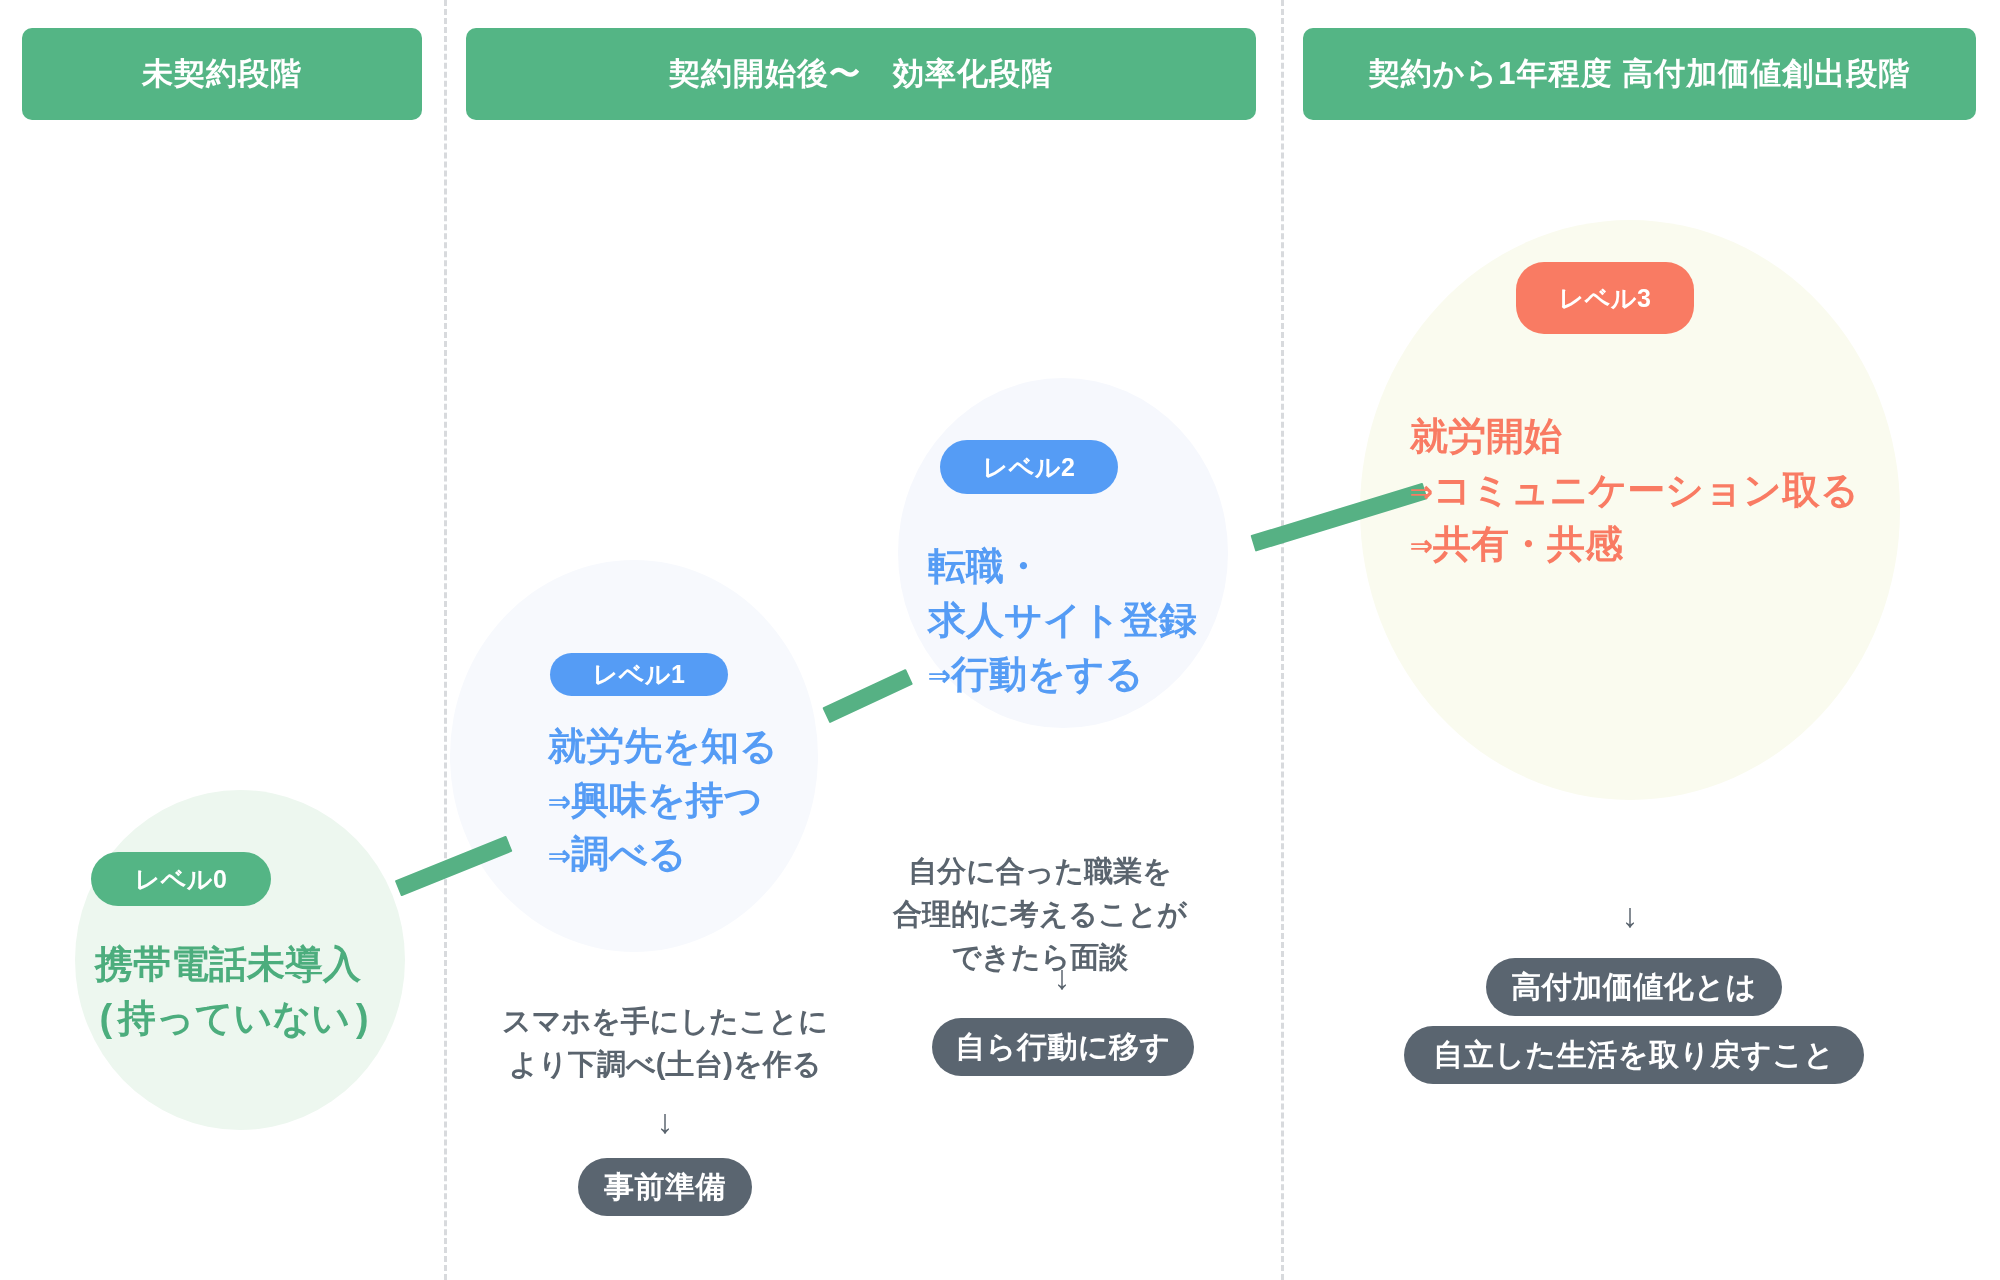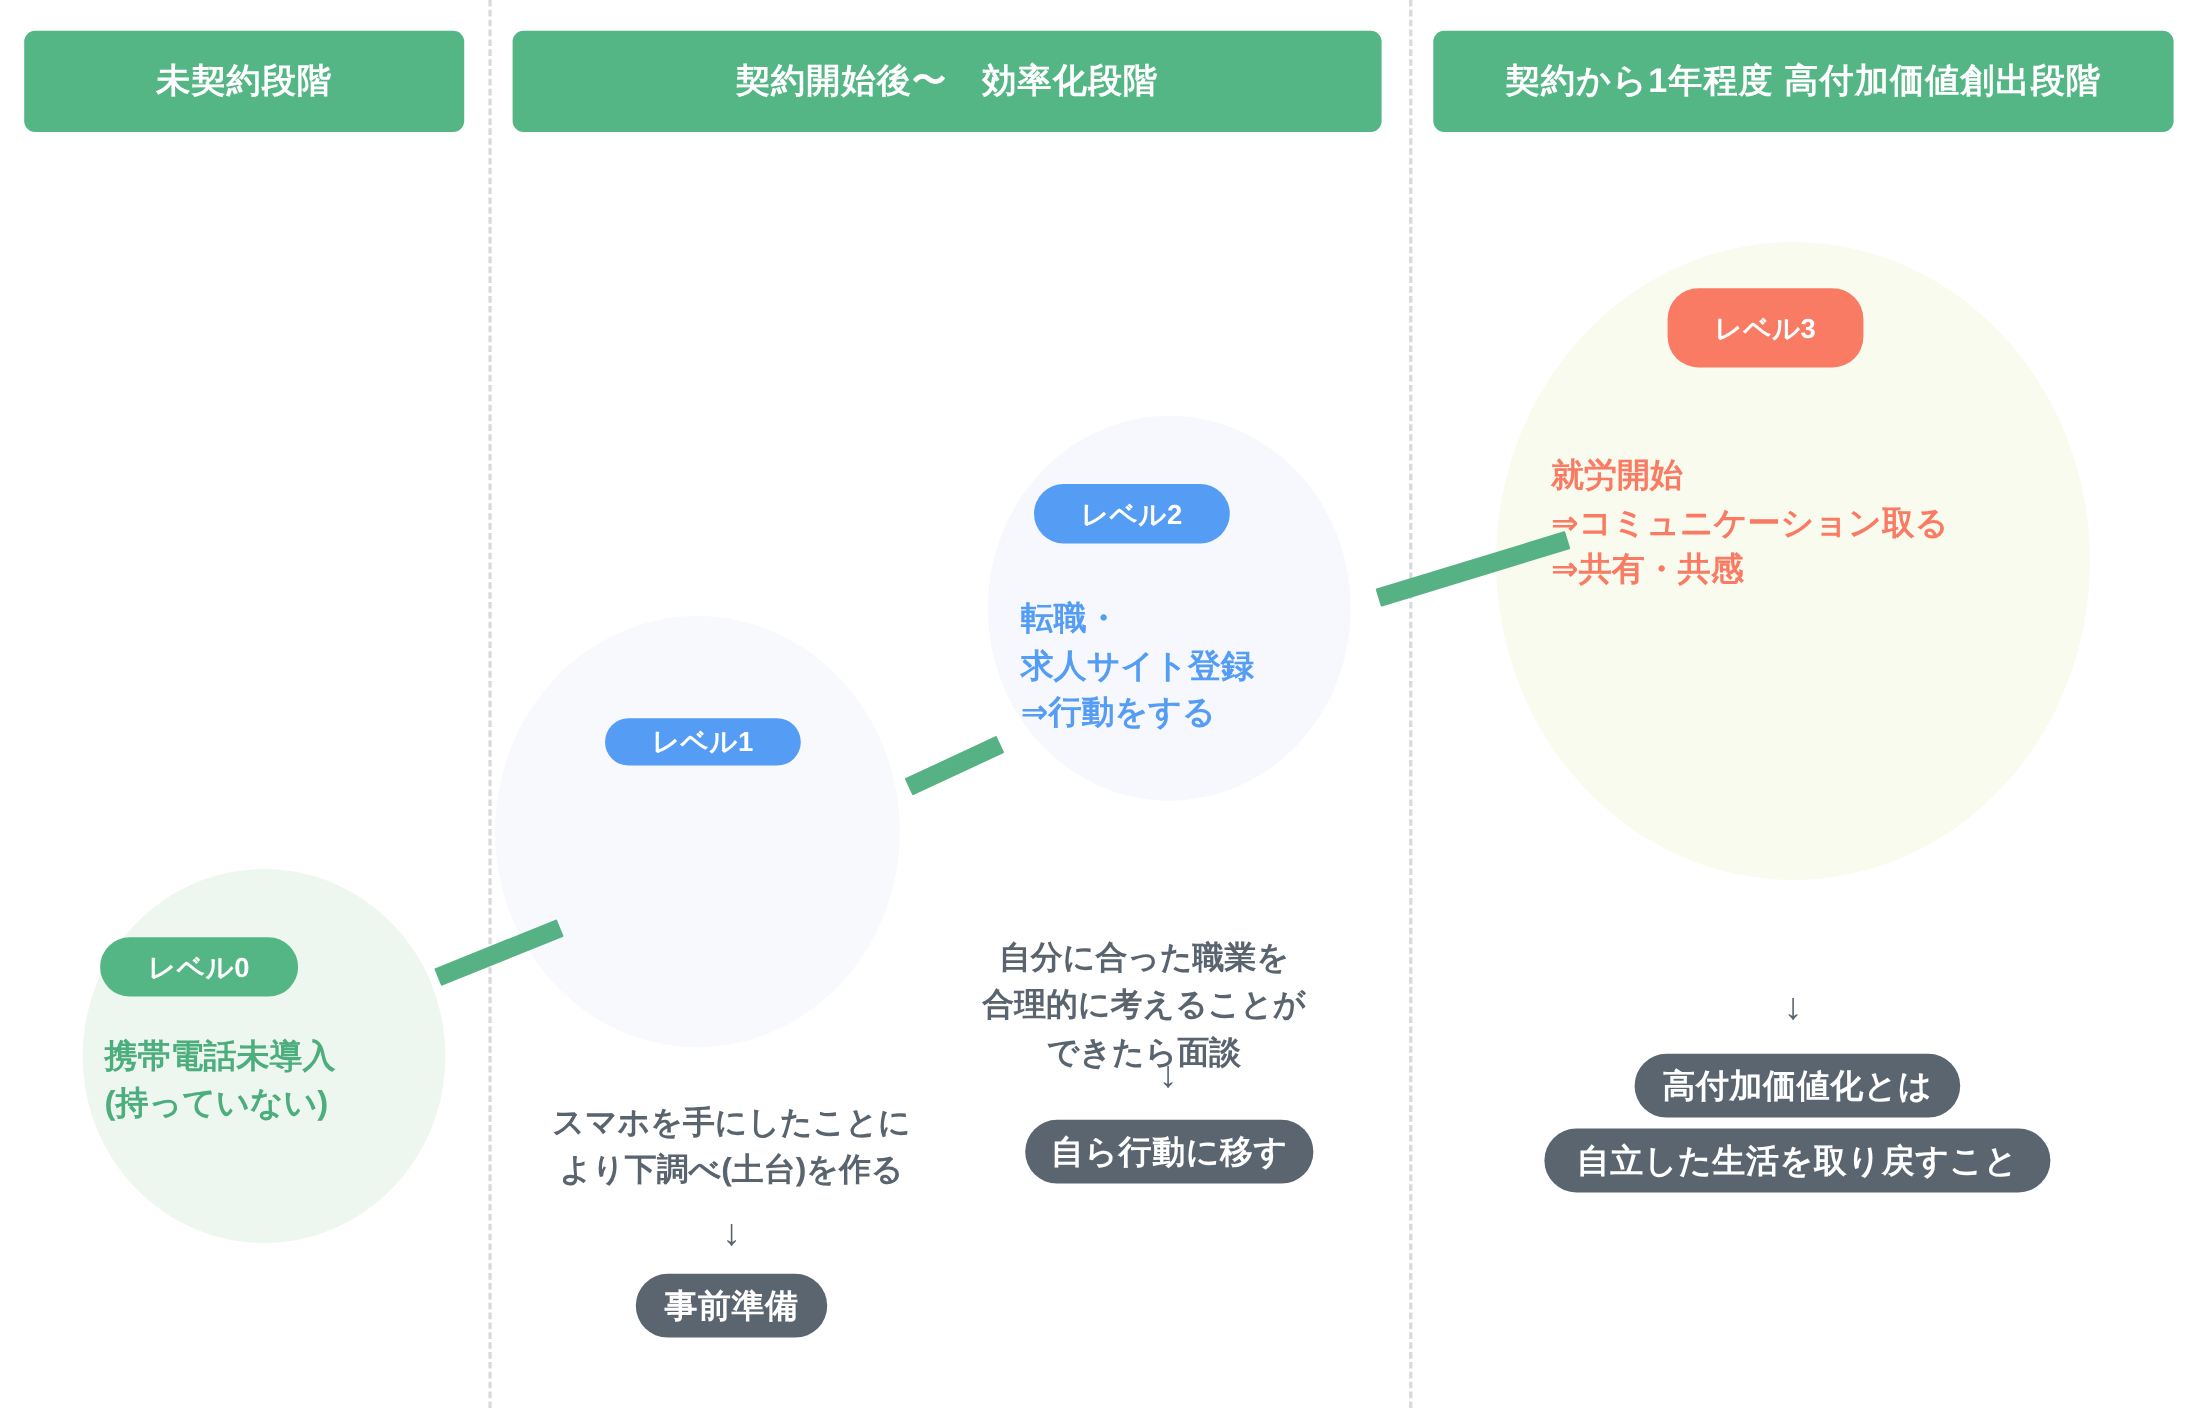--- a/index.html
+++ b/index.html
@@ -58,24 +58,25 @@
     white-space:nowrap;
     letter-spacing:.5px;
   }
   .badge-green{background:#54b585;}
   .badge-blue{background:#559cf5;}
   .badge-orange{background:#f97b63;}
 
   
   .bubble-text{
     position:absolute;
-    font-size:30px;
+    font-size:38px;
     font-weight:bold;
     line-height:1.42;
     white-space:pre-line;
+    font-family:Liberation Mono, monospace;
   }
   .t-green{color:#4cad7d;}
   .t-blue{color:#559cf5;}
   .t-orange{color:#f97b63;}
 
   
   .connector{
     position:absolute;
     background:#56b184;
     height:17px;
@@ -148,20 +149,23 @@
 
   <div class="level-badge badge-blue" style="left:550px;top:653px;width:178px;height:43px;">レベル1</div>
 
   <div class="level-badge badge-blue" style="left:940px;top:440px;width:178px;height:54px;">レベル2</div>
 
   <div class="level-badge badge-orange" style="left:1516px;top:262px;width:178px;height:72px;">レベル3</div>
 
   <div class="bubble-text t-green" style="left:95px;top:940px;width:300px;">携帯電話未導入
 (持っていない)</div>
 
+  <div class="bubble-text t-blue" style="left:548px;top:722px;width:300px;">就労先を知る
+⇒興味を持つ
+⇒調べる</div>
 
   <div class="bubble-text t-blue" style="left:928px;top:542px;width:300px;">転職・
 求人サイト登録
 ⇒行動をする</div>
 
   <div class="bubble-text t-orange" style="left:1410px;top:412px;width:480px;">就労開始
 ⇒コミュニケーション取る
 ⇒共有・共感</div>
 
   <div class="caption" style="left:455px;top:1000px;width:420px;">スマホを手にしたことに

